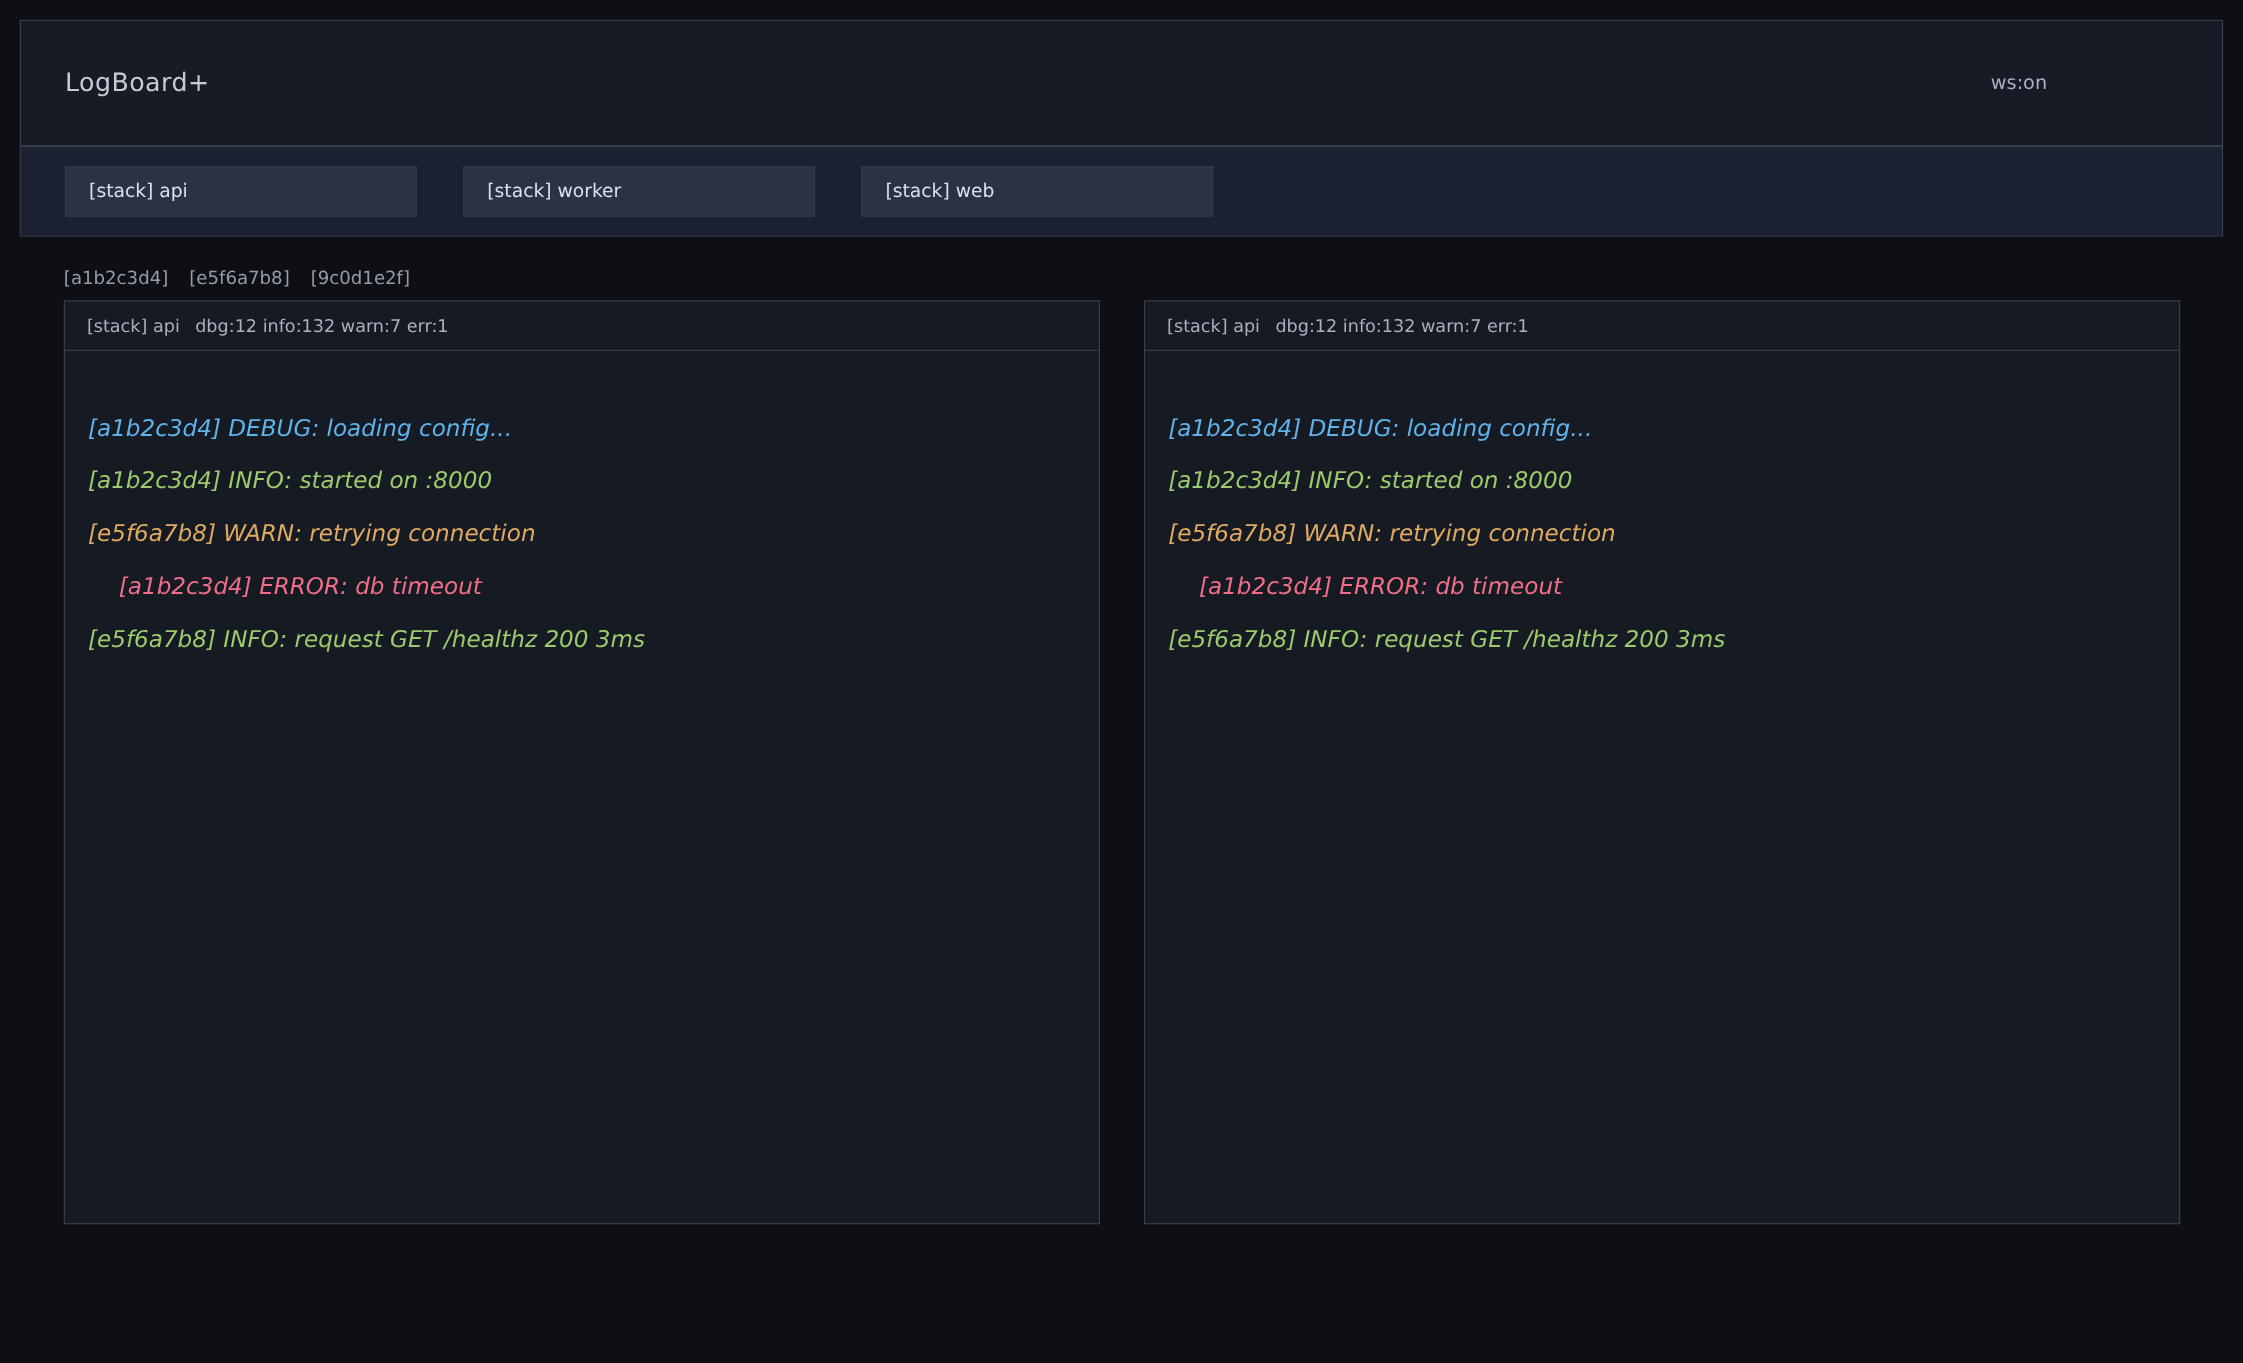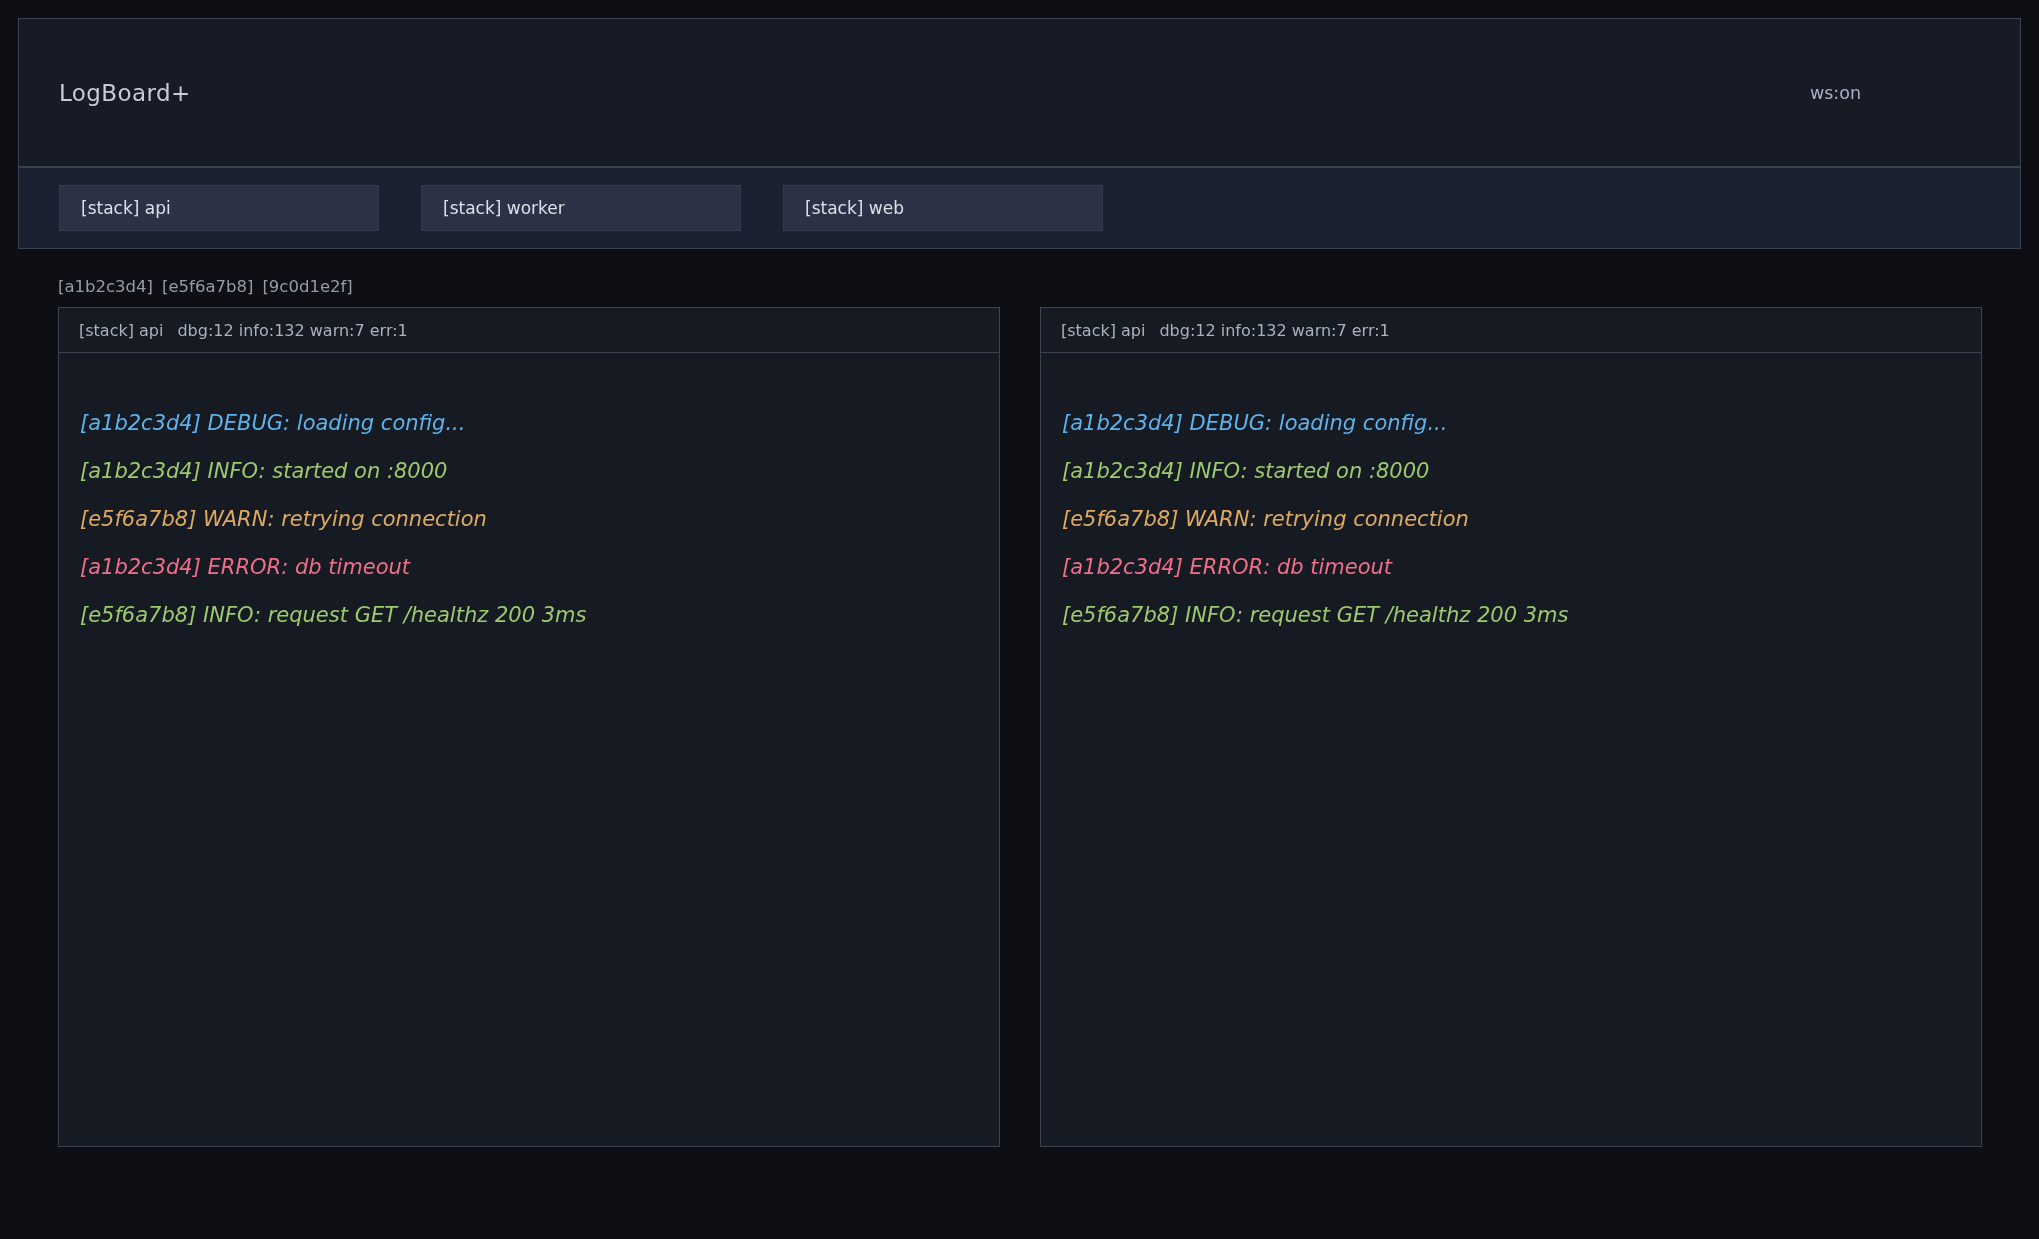--- a/index.html
+++ b/index.html
@@ -13,21 +13,21 @@
 
   
   .app-header {
     margin: 18px 18px 0 18px;
     border: 1.5px solid var(--border, #3a414f);
     background: var(--surface, #161b26);
   }
   .header-top {
     display: flex;
     align-items: center;
-    height: 149px;
+    height: 115px;
     padding: 0 40px;
     border-bottom: 2px solid var(--border, #3a414f);
   }
   .brand {
     font-size: 23px;
     letter-spacing: 0.4px;
     color: var(--text-primary, #c6cbd6);
     width: 362px;
     flex: 0 0 auto;
   }
@@ -60,21 +60,21 @@
     border: 1px solid #333a4d;
     color: var(--tab-text, #dce0e8);
     font-size: 17px;
     cursor: pointer;
   }
 
   
   .breadcrumb {
     margin: 28px 58px 0 58px;
     display: flex;
-    column-gap: 9px;
+    column-gap: 19px;
     font-size: 16.5px;
     color: var(--text-muted, #959ca9);
   }
   .crumb { cursor: pointer; }
 
   
   .panels {
     display: flex;
     column-gap: 40px;
     margin: 11px 57px 0 58px;
@@ -100,21 +100,21 @@
   .log {
     padding: 46px 20px 20px 21px;
     font-size: 21px;
     line-height: 48px;
     font-style: italic;
   }
   .log-line { white-space: nowrap; }
   .log-line[data-level="debug"] { color: var(--debug, #5fb2ea); }
   .log-line[data-level="info"]  { color: var(--info,  #9cca6d); }
   .log-line[data-level="warn"]  { color: var(--warn,  #dfa960); }
-  .log-line[data-level="error"] { color: var(--error, #f16e88); }
+  .log-line[data-level="error"] { color: var(--error, #f16e88); margin-left: 28px; }
 </style>
 </head>
 <body>
 
 <header class="app-header">
   <div class="header-top">
     <div class="brand">LogBoard+</div>
     <span class="ws-status">ws:on</span>
   </div>
   <div class="header-tabs">

